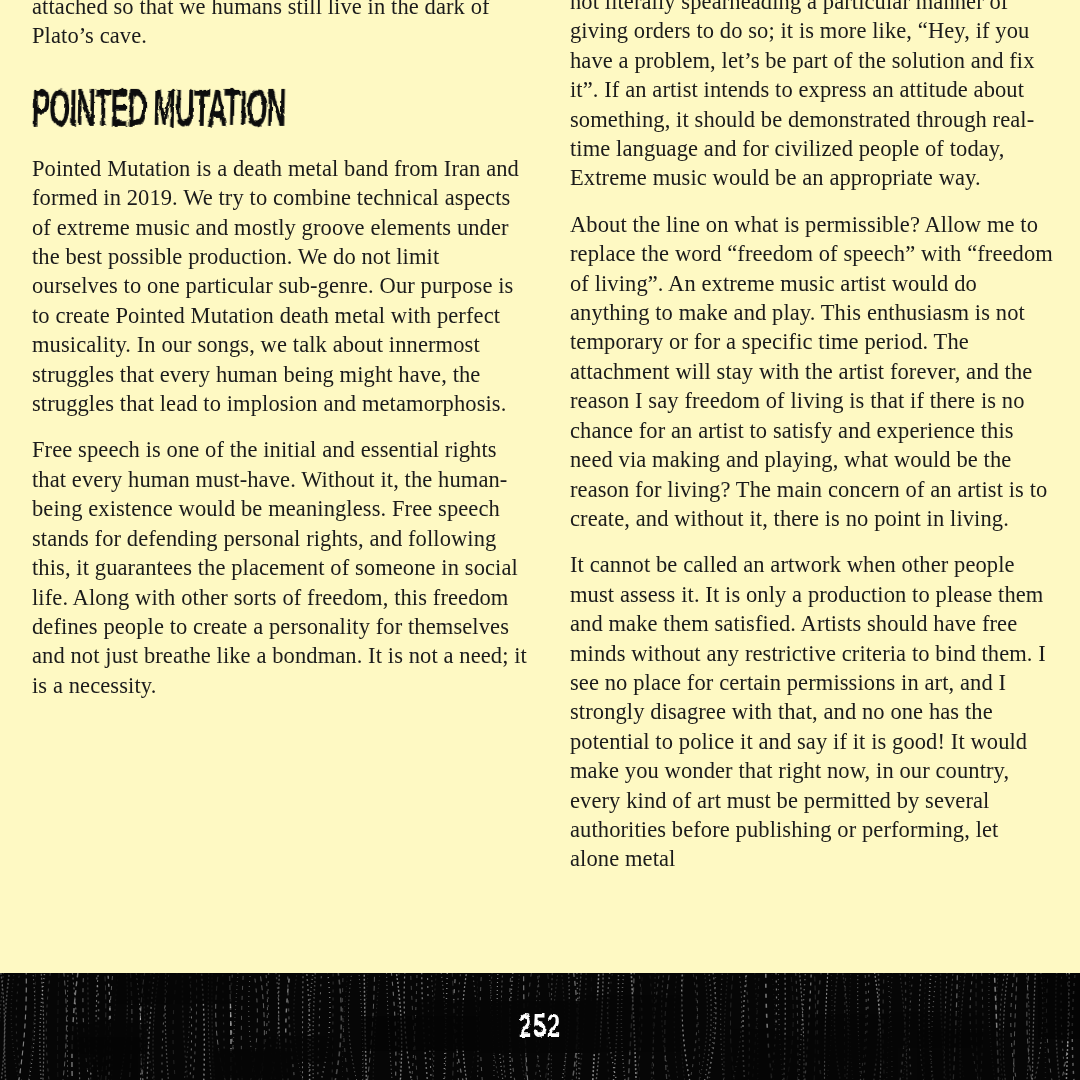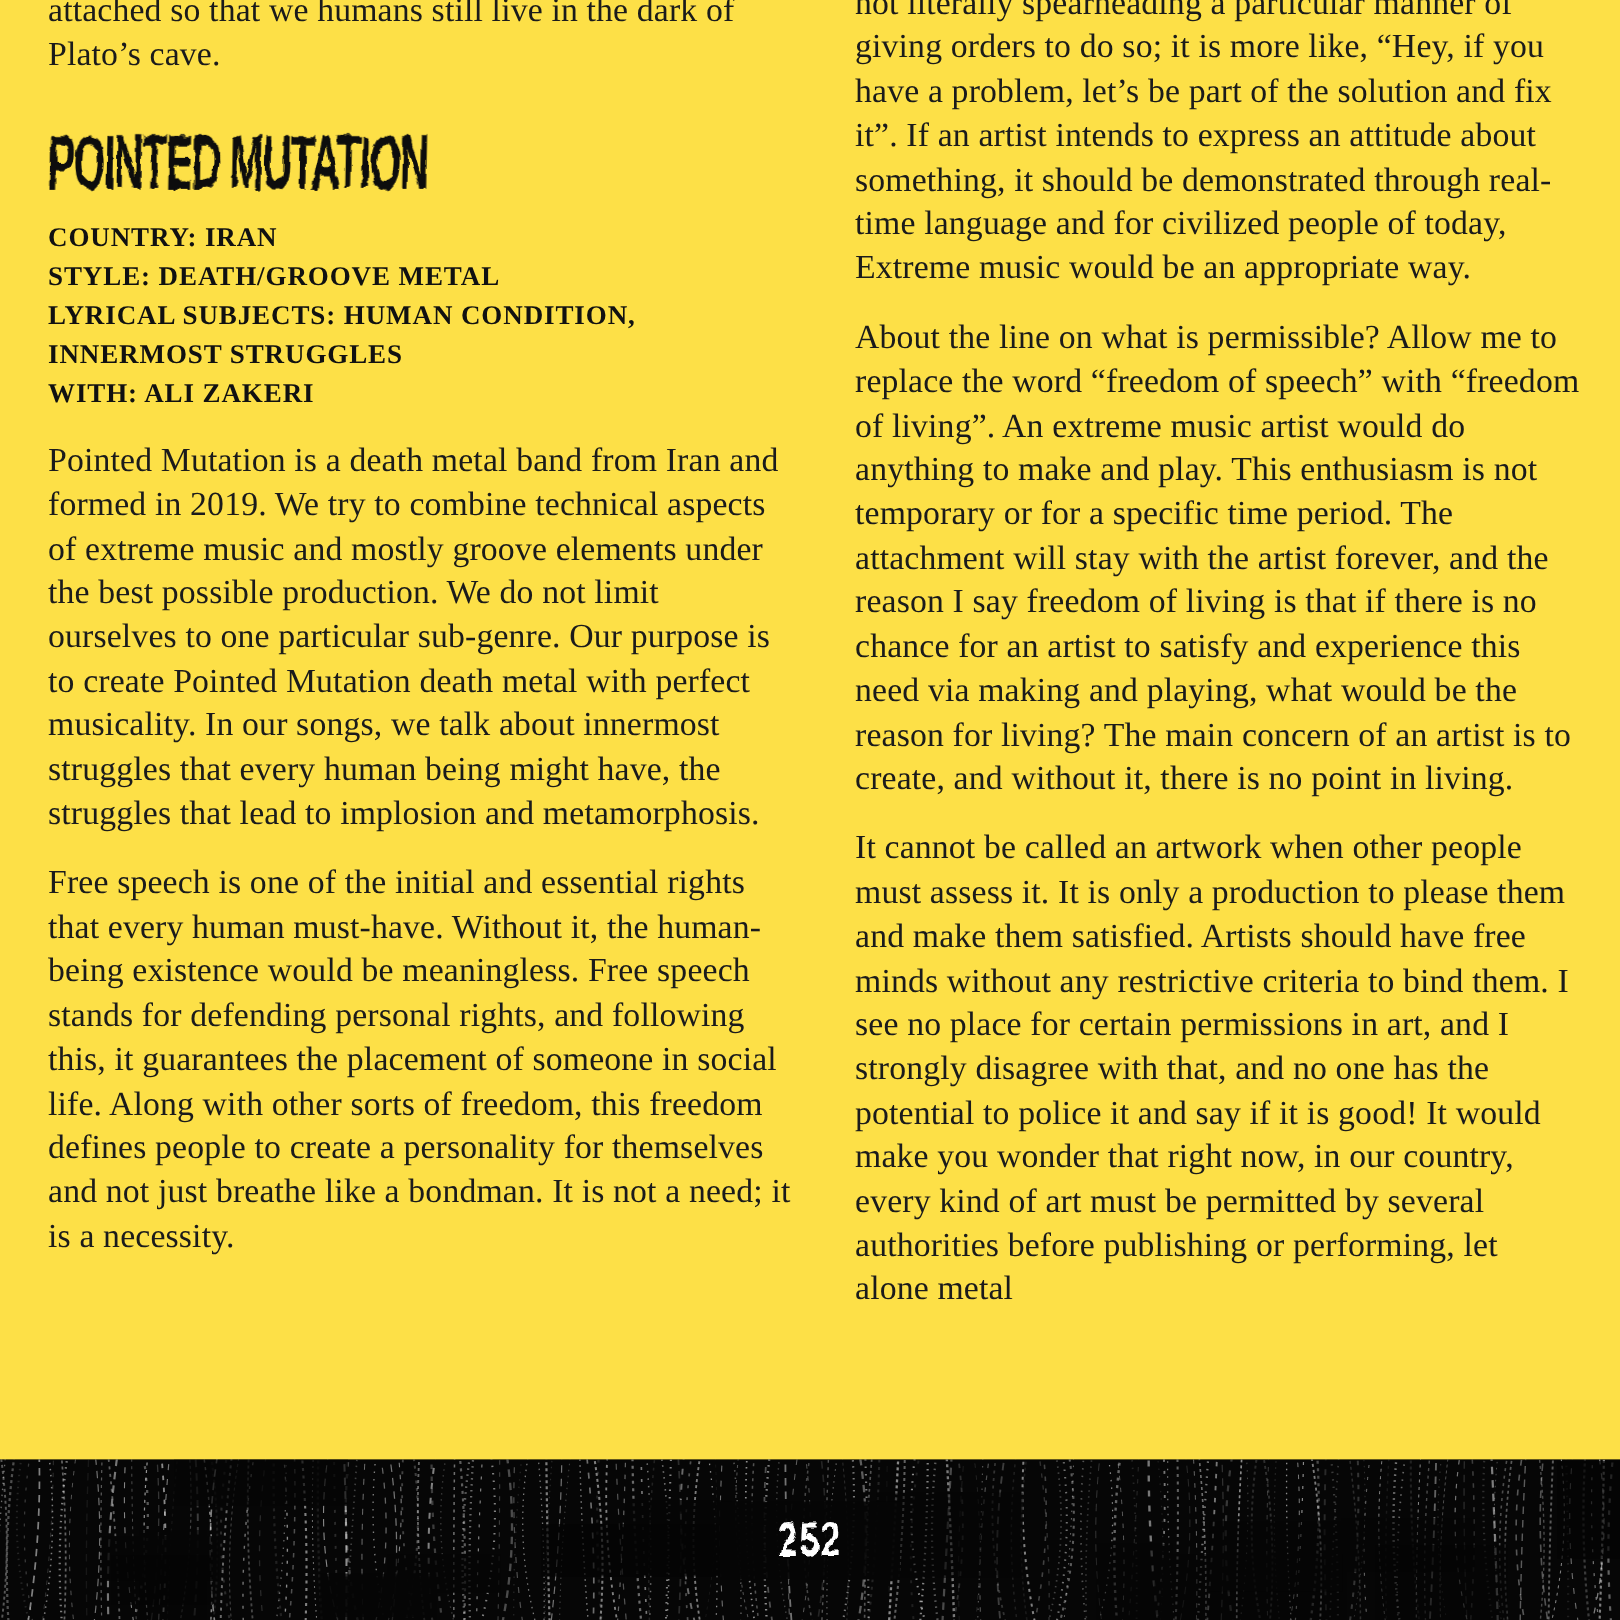--- a/index.html
+++ b/index.html
@@ -2,21 +2,21 @@
 <html><head>
 <meta charset="utf-8">
 <style>
   html,body{margin:0;padding:0;}
   body{
     width:1080px;height:1080px;overflow:hidden;
     background:#ffffff;
     font-family:"Liberation Serif","DejaVu Serif",serif;
     color:#1b1b1b;
   }
-  .page{position:relative;width:1080px;height:1080px;background:#fde047;}
+  .page{position:relative;width:1080px;height:1080px;background:#fef9c3;}
 
   .columns{
     position:absolute;top:0;left:32px;width:1021px;height:973px;
     display:flex;gap:42px;overflow:hidden;
   }
   .col{font-size:22.5px;line-height:29.4px;letter-spacing:.1px;}
   .col-left{width:496px;}
   .col-right{width:483px;}
 
   .col p{margin:17px 0 0 0;}
@@ -72,26 +72,20 @@
 
   <div class="columns">
 
     <div class="col col-left">
       <p class="fragment">attached so that we humans still live in the dark of Plato’s cave.</p>
 
       <div class="band-heading-wrap">
         <span class="band-heading">POINTED MUTATION</span>
       </div>
 
-      <div class="meta">
-        <div class="meta-line">COUNTRY: IRAN</div>
-        <div class="meta-line">STYLE: DEATH/GROOVE METAL</div>
-        <div class="meta-line">LYRICAL SUBJECTS: HUMAN CONDITION, INNERMOST STRUGGLES</div>
-        <div class="meta-line">WITH: ALI ZAKERI</div>
-      </div>
 
       <p>Pointed Mutation is a death metal band from Iran and formed in 2019. We try to combine technical aspects of extreme music and mostly groove elements under the best possible production. We do not limit ourselves to one particular sub-genre. Our purpose is to create Pointed Mutation death metal with perfect musicality. In our songs, we talk about innermost struggles that every human being might have, the struggles that lead to implosion and metamorphosis.</p>
       <p>Free speech is one of the initial and essential rights that every human must-have. Without it, the human-being existence would be meaningless. Free speech stands for defending personal rights, and following this, it guarantees the placement of someone in social life. Along with other sorts of freedom, this freedom defines people to create a personality for themselves and not just breathe like a bondman. It is not a need; it is a necessity.</p>
     </div>
 
     <div class="col col-right">
       <p class="fragment">not literally spearheading a particular manner of giving orders to do so; it is more like, “Hey, if you have a problem, let’s be part of the solution and fix it”. If an artist intends to express an attitude about something, it should be demonstrated through real-time language and for civilized people of today, Extreme music would be an appropriate way.</p>
       <p>About the line on what is permissible? Allow me to replace the word “freedom of speech” with “freedom of living”. An extreme music artist would do anything to make and play. This enthusiasm is not temporary or for a specific time period. The attachment will stay with the artist forever, and the reason I say freedom of living is that if there is no chance for an artist to satisfy and experience this need via making and playing, what would be the reason for living? The main concern of an artist is to create, and without it, there is no point in living.</p>
       <p>It cannot be called an artwork when other people must assess it. It is only a production to please them and make them satisfied. Artists should have free minds without any restrictive criteria to bind them. I see no place for certain permissions in art, and I strongly disagree with that, and no one has the potential to police it and say if it is good! It would make you wonder that right now, in our country, every kind of art must be permitted by several authorities before publishing or performing, let alone metal</p>
     </div>

